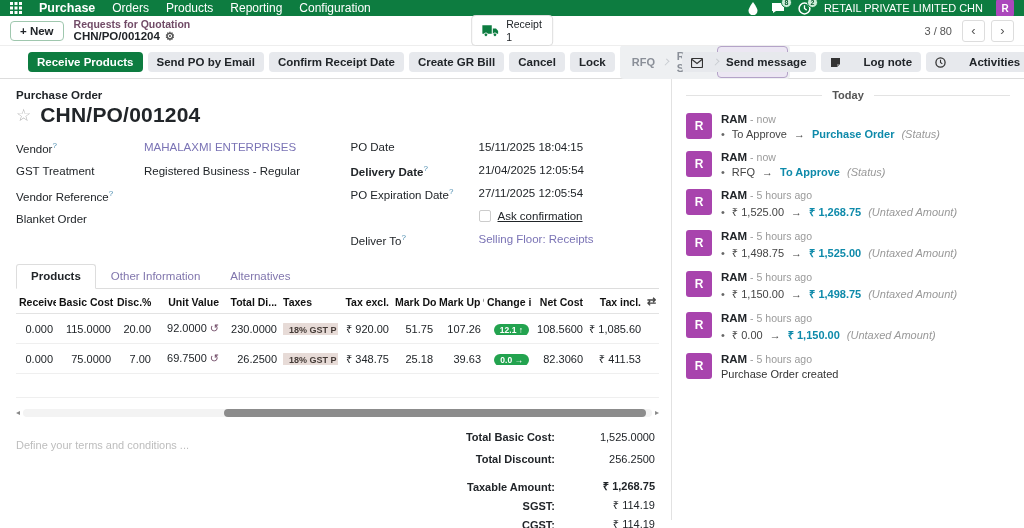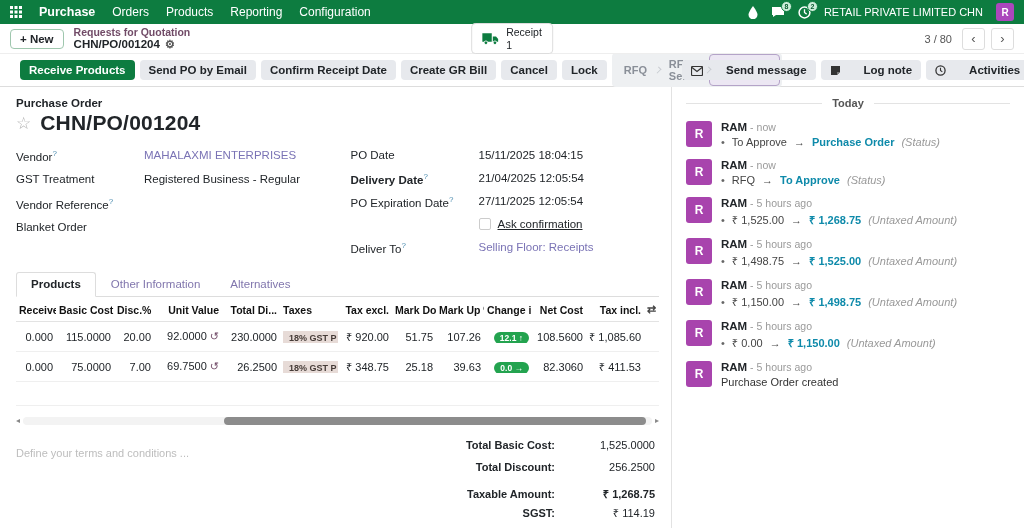--- a/index.html
+++ b/index.html
@@ -1,20 +1,20 @@
 <!DOCTYPE html>
 <html><head>
 <meta charset="utf-8">
 <style>
   * { margin:0; padding:0; box-sizing:border-box; }
   html,body { width:1024px; height:528px; overflow:hidden; background:#fff;
     font-family:"Liberation Sans", sans-serif; font-size:12px; color:#212529; }
 
   
-  .topbar { height:24px; background:#0d7c40; display:flex; align-items:center; padding:0 10px; color:#fff; }
+  .topbar { height:16px; background:#0d7c40; display:flex; align-items:center; padding:0 10px; color:#fff; }
   .nav-left { display:flex; align-items:center; gap:17px; }
   .nav-app { font-weight:bold; font-size:12.5px; }
   .nav-item { font-size:12px; cursor:pointer; }
   .nav-right { margin-left:auto; display:flex; align-items:center; gap:13px; }
   .nav-ico { position:relative; display:flex; align-items:center; }
   .nv-badge { position:absolute; top:-5px; right:-7px; background:#cdeeda; color:#0a5c30;
     border:1px solid #0d7c40; border-radius:50%; font-size:7px; width:11px; height:11px;
     line-height:9px; text-align:center; font-weight:bold; }
   .nav-company { font-size:11px; }
   .nav-avatar { width:18px; height:18px; border-radius:3px; background:#ab47bc; color:#fff;
@@ -32,21 +32,21 @@
   .smart-btn { position:absolute; left:50%; transform:translateX(-50%); border:1px solid #ddd;
     background:#fff; border-radius:4px; padding:2px 10px; display:flex; gap:7px; align-items:center; cursor:pointer; }
   .sb-txt { line-height:1.15; font-size:10.5px; text-align:left; }
   .pager { margin-left:auto; display:flex; align-items:center; gap:6px; }
   .pager-count { font-size:11px; color:#555; margin-right:4px; }
   .pg-btn { width:23px; height:22px; border:1px solid #ddd; background:#fff; border-radius:3px;
     color:#555; font-size:13px; line-height:1; cursor:pointer; }
 
   
   .action-row { height:33px; display:flex; align-items:center; border-bottom:1px solid #ddd; background:#fff; }
-  .sheet-actions { width:672px; display:flex; align-items:center; gap:5px; padding:0 20px; }
+  .sheet-actions { width:672px; display:flex; align-items:center; gap:5px; padding:0 28px; }
   .btn { font-size:11.5px; padding:4px 9px; border-radius:4px; border:none; cursor:pointer; white-space:nowrap; }
   .btn-primary { background:#0d7c40; color:#fff; font-weight:600; }
   .btn-sec { background:#e7e9ed; color:#212529; font-weight:600; }
   .statusbar { margin-left:auto; display:flex; align-items:center; background:#eef0f2;
     border-radius:4px; padding:1px 2px; }
   .step { padding:3px 10px; font-size:11px; color:#8a8f98; font-weight:600; cursor:pointer; }
   .step-sep { width:6px; height:6px; border-top:1.5px solid #c9ccd1; border-right:1.5px solid #c9ccd1;
     transform:rotate(45deg); margin:0 -1px; }
   .step.active { background:#ece7f3; border:1px solid #b4a3c8; border-radius:4px; color:#212529; }
   .chatter-actions { flex:1; display:flex; align-items:center; gap:5px; padding:0 10px; }
@@ -99,21 +99,21 @@
 
   .hscroll { margin-top:10px; height:9px; display:flex; align-items:center; gap:3px; }
   .harrow { color:#888; font-size:8px; line-height:1; cursor:pointer; }
   .htrack { flex:1; height:8px; background:#f3f3f3; border-radius:4px; position:relative; }
   .hthumb { position:absolute; left:32%; right:1%; top:0; height:8px; background:#8c8c8c; border-radius:4px; cursor:grab; }
 
   
   .bottom { display:flex; margin-top:14px; }
   .terms { flex:1; color:#bdbdbd; font-size:11px; padding-top:8px; cursor:text; }
   .totals { width:272px; padding-right:4px; }
-  .trow { display:flex; justify-content:flex-end; gap:16px; font-size:11px; align-items:center; margin-bottom:4px; }
+  .trow { display:flex; justify-content:flex-end; gap:16px; font-size:11px; align-items:flex-end; margin-bottom:4px; }
   .totals .trow:nth-of-type(1){ margin-bottom:10px; }
   .totals .trow:nth-of-type(2){ margin-bottom:13px; }
   .tlabel { font-weight:600; }
   .tvalue { min-width:84px; text-align:right; }
   .bold { font-weight:700; }
 
   
   .divider { display:flex; align-items:center; gap:10px; color:#555; font-size:11px; font-weight:700; margin:4px 0 12px; }
   .divider::before,.divider::after { content:""; flex:1; height:1px; background:#e3e3e3; }
   .msg { display:flex; gap:9px; margin-bottom:11px; }

